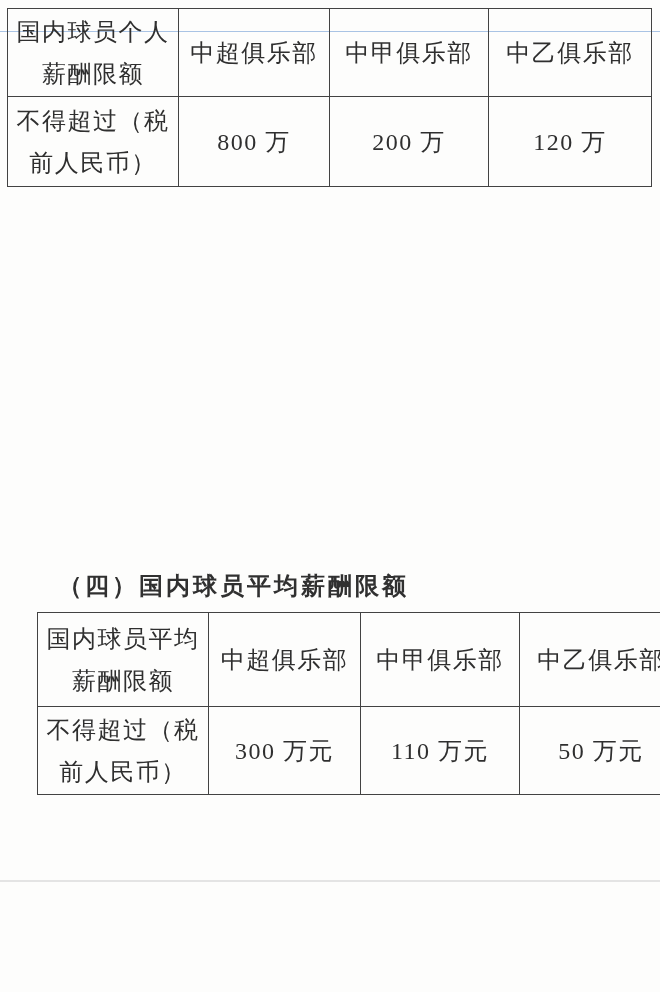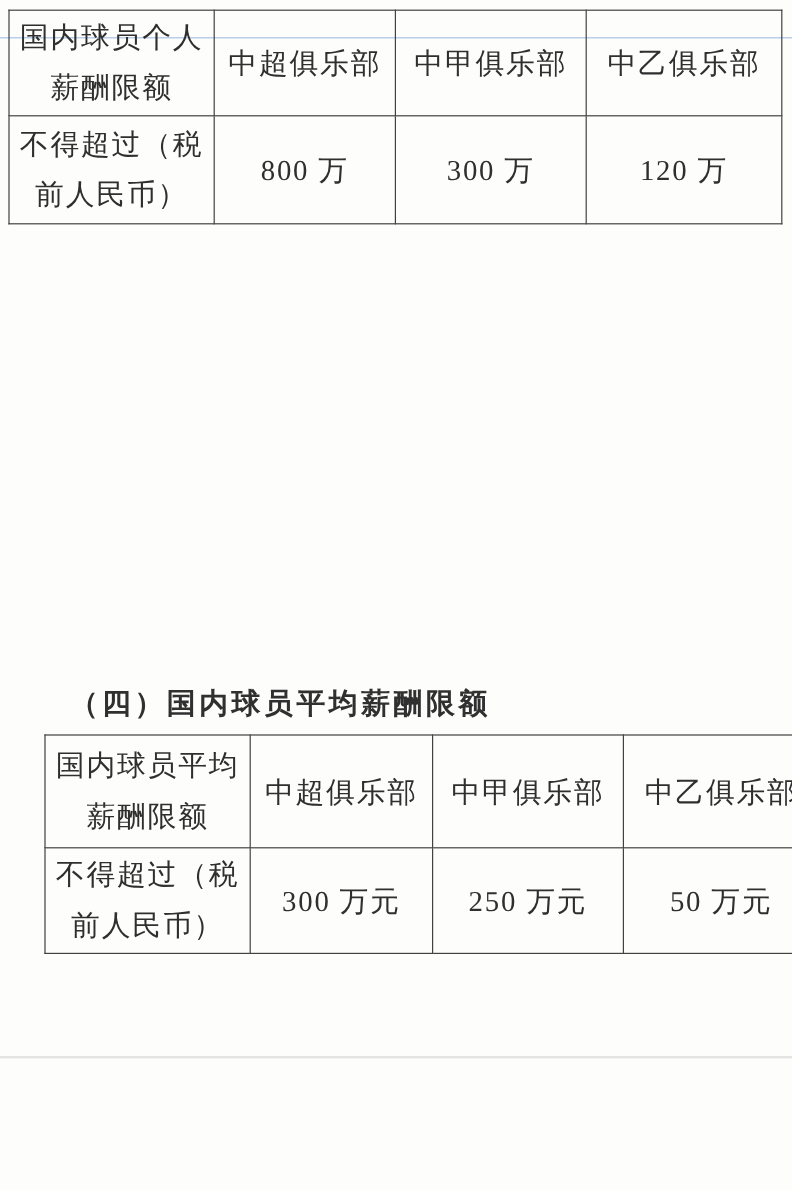--- a/index.html
+++ b/index.html
@@ -93,21 +93,21 @@
         <td>中超俱乐部</td>
         <td>中甲俱乐部</td>
         <td>中乙俱乐部</td>
       </tr>
       <tr class="r-val">
         <td class="label-cell">
           <div>不得超过（税</div>
           <div>前人民币）</div>
         </td>
         <td class="num-cell">800 万</td>
-        <td class="num-cell">300 万</td>
+        <td class="num-cell">200 万</td>
         <td class="num-cell">120 万</td>
       </tr>
     </tbody>
   </table>
 
   <div class="section-heading">（四）国内球员平均薪酬限额</div>
 
   <table class="doc-table t2">
     <colgroup>
       <col style="width:171px">
@@ -124,19 +124,19 @@
         <td>中超俱乐部</td>
         <td>中甲俱乐部</td>
         <td>中乙俱乐部</td>
       </tr>
       <tr class="r-val">
         <td class="label-cell">
           <div>不得超过（税</div>
           <div>前人民币）</div>
         </td>
         <td class="num-cell">300 万元</td>
-        <td class="num-cell">250 万元</td>
+        <td class="num-cell">110 万元</td>
         <td class="num-cell">50 万元</td>
       </tr>
     </tbody>
   </table>
 
 </div>
 
 </body></html>

